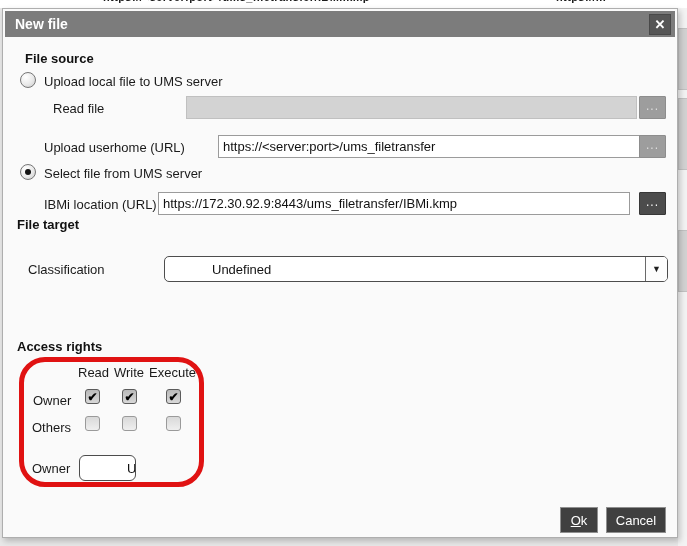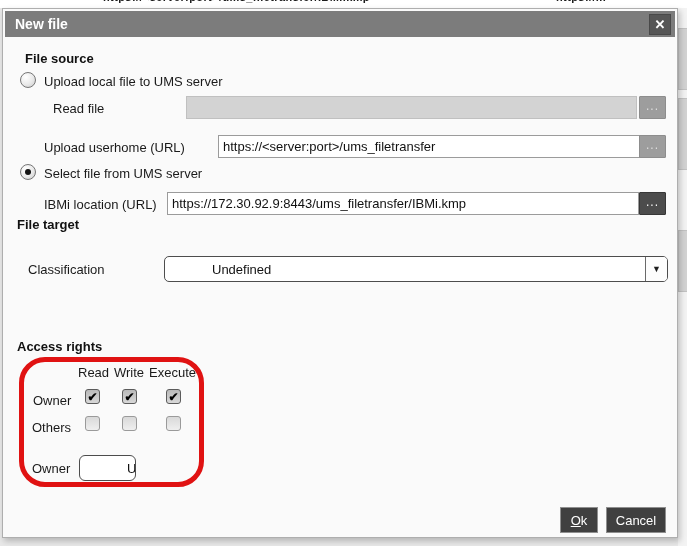--- a/index.html
+++ b/index.html
@@ -99,21 +99,21 @@
   <div class="browse gray" style="left:636px; top:87px;">...</div>
 
   <span class="lbl" style="left:41px; top:131px;">Upload userhome (URL)</span>
   <div class="input" style="left:186px; top:126px; width:445px; height:23px;margin-left:29px;">https://&lt;server:port&gt;/ums_filetransfer</div>
   <div class="browse gray" style="left:636px; top:126px;">...</div>
 
   <span class="radio on" style="left:17px; top:155px;"></span>
   <span class="lbl" style="left:41px; top:157px;">Select file from UMS server</span>
 
   <span class="lbl" style="left:41px; top:188px;">IBMi location (URL)</span>
-  <div class="input" style="left:164px; top:183px; width:472px; height:23px;">https://172.30.92.9:8443/ums_filetransfer/IBMi.kmp</div>
+  <div class="input" style="left:155px; top:183px; width:472px; height:23px;">https://172.30.92.9:8443/ums_filetransfer/IBMi.kmp</div>
   <div class="browse dark" style="left:636px; top:183px;">...</div>
 
   <div class="heading" style="left:14px; top:208px;">File target</div>
 
   <span class="lbl" style="left:25px; top:253px;">Classification</span>
   <div class="select" style="left:161px; top:247px; width:504px; height:26px;">
     <span class="val">Undefined</span>
     <span class="arrow-box">▼</span>
   </div>
 

